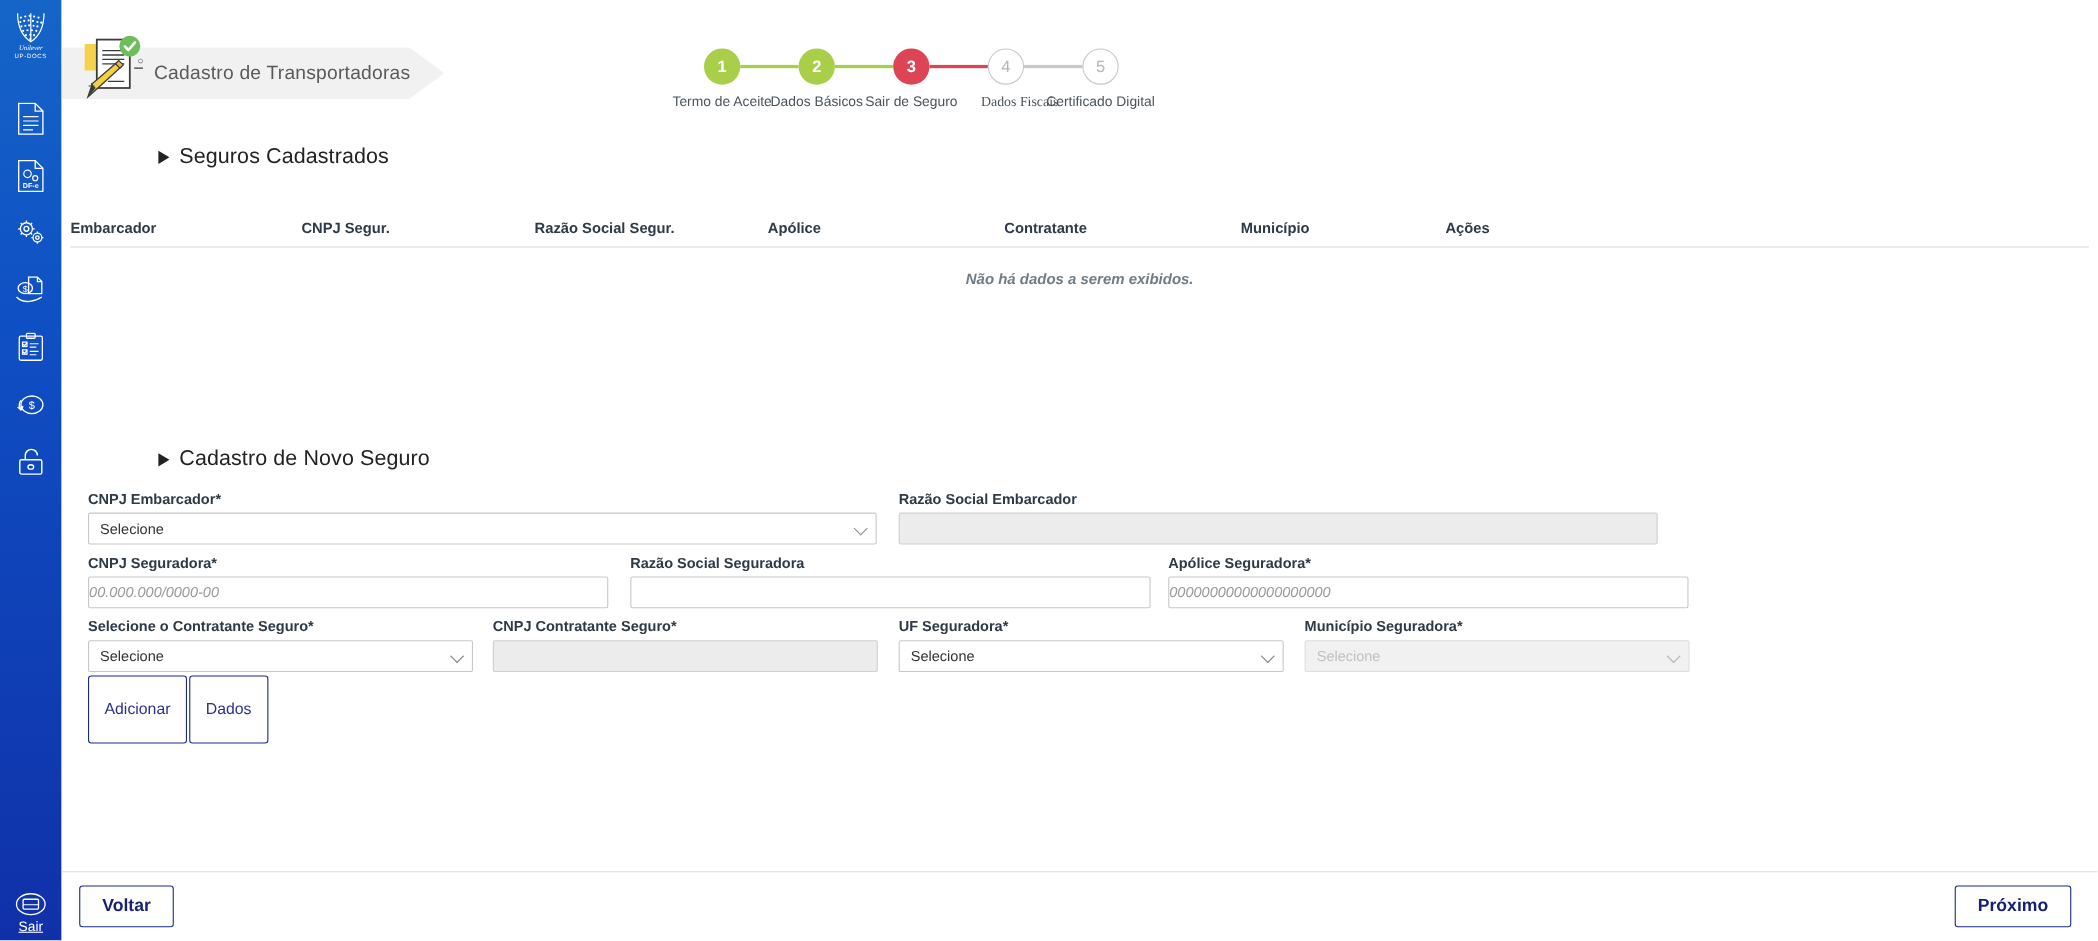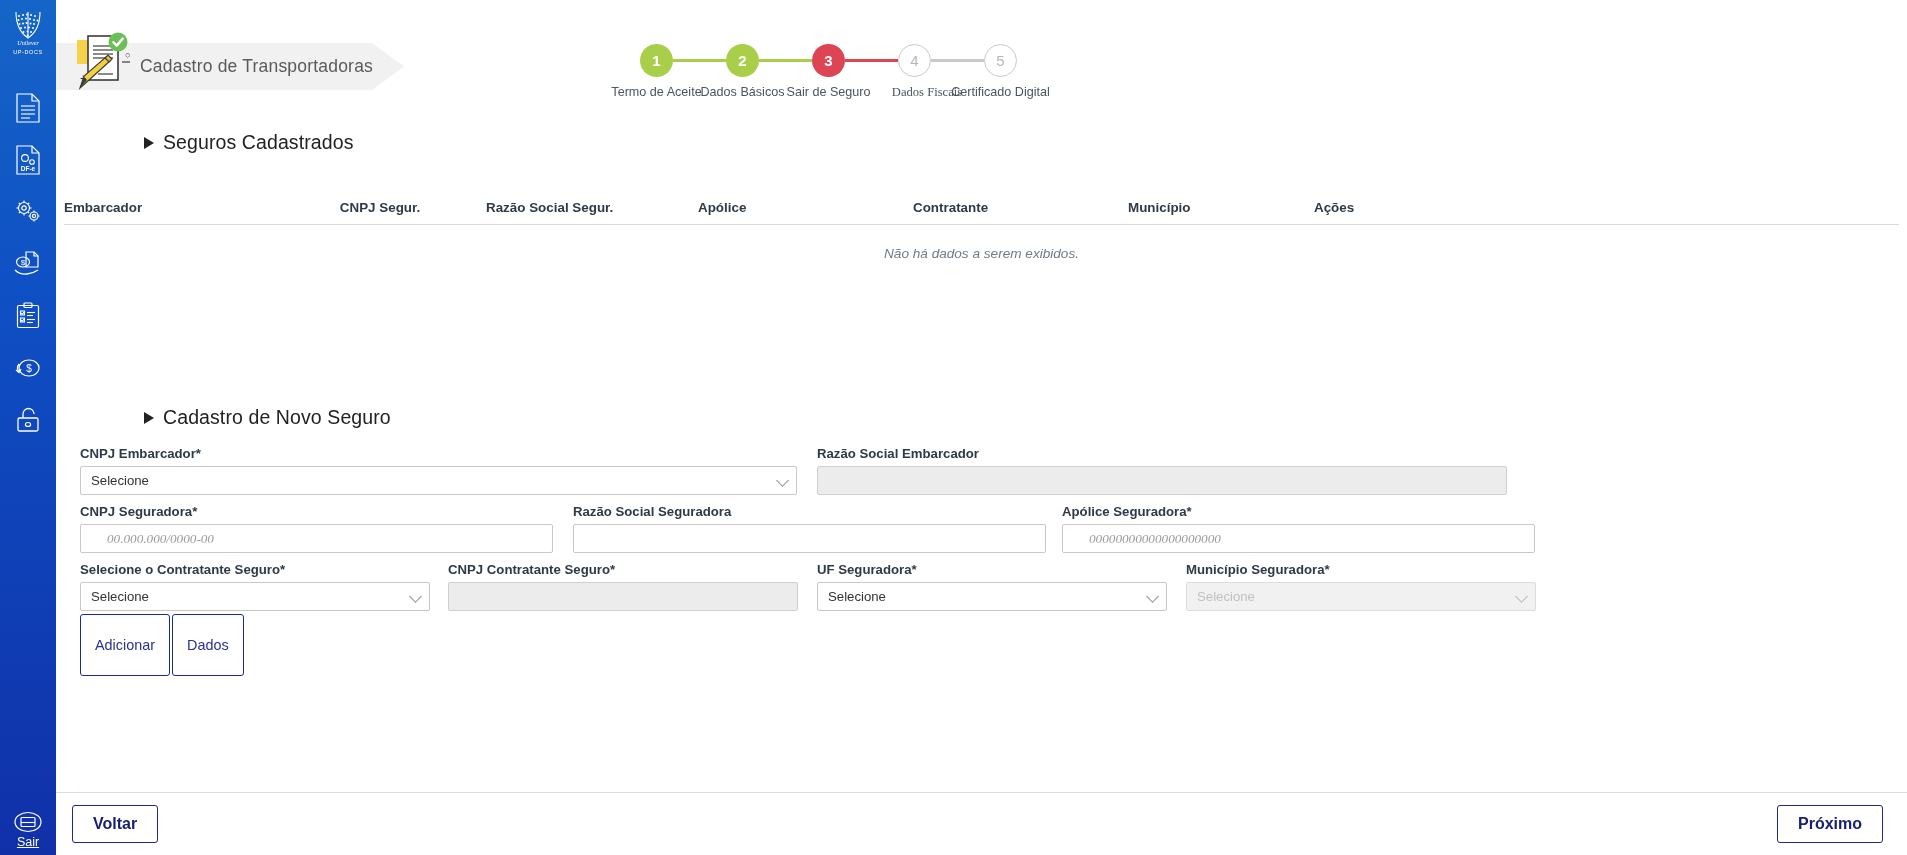--- a/index.html
+++ b/index.html
@@ -73,29 +73,30 @@
   .tri { width:0;height:0;border-left:10px solid #222;border-top:6.5px solid transparent;border-bottom:6.5px solid transparent; }
 
   
   .table { position:absolute; left:8px; top:200px; width:1835px; }
   .thead { display:flex; font-size:13.4px; font-weight:bold; color:#2e3a47; padding-bottom:9px; }
   .thead .th { white-space:nowrap; }
   .hr { height:1px; background:#d8d8d8; width:100%; }
   .empty-msg {
     text-align:center; font-style:italic; font-size:13.6px; color:#707b85;
     padding-top:21px;
+    font-weight:bold;
   }
 
   
   .form { position:absolute; left:0; top:446px; width:1851px; }
   .f-label { font-size:13.2px; font-weight:bold; color:#2e3a47; margin-bottom:5px; white-space:nowrap; }
   .f-field {
     width:100%; height:29px; border:1px solid #c8c8c8; background:#fff;
-    font-size:13.2px; color:#333; padding:0 26px; border-radius:2px;
-    font-family:Liberation Serif, serif; outline:none;
+    font-size:13.2px; color:#333; padding:0 0; border-radius:2px;
+    font-family:Liberation Sans, sans-serif; outline:none;
   }
   .f-field::placeholder { color:#9a9a9a; font-style:italic; }
   .f-field.disabled { background:#ececec; border-color:#cfcfcf; }
   .sel-wrap { position:relative; width:100%; }
   .sel {
     width:100%; height:29px; border:1px solid #c8c8c8; background:#fff;
     font-size:13.2px; color:#333; padding:0 26px 0 10px; border-radius:2px;
     appearance:none; -webkit-appearance:none;
     font-family:"Liberation Sans", sans-serif; outline:none; cursor:pointer;
   }
@@ -317,21 +318,21 @@
     </div>
 
     <div class="section-title" style="left:88px; top:131px;">
       <span class="tri"></span>
       <span>Seguros Cadastrados</span>
     </div>
 
     <div class="table">
       <div class="thead" id="table-head">
           <div class="th" style="width: 210px;">Embarcador</div>
-          <div class="th" style="width: 212px; text-align: center;">CNPJ Segur.</div>
+          <div class="th" style="width: 212px;">CNPJ Segur.</div>
           <div class="th" style="width: 212px;">Razão Social Segur.</div>
           <div class="th" style="width: 215px;">Apólice</div>
           <div class="th" style="width: 215px;">Contratante</div>
           <div class="th" style="width: 186px;">Município</div>
           <div class="th" style="width: 300px;">Ações</div>
         </div>
       <div class="hr"></div>
       <div class="empty-msg">Não há dados a serem exibidos.</div>
     </div>
 

